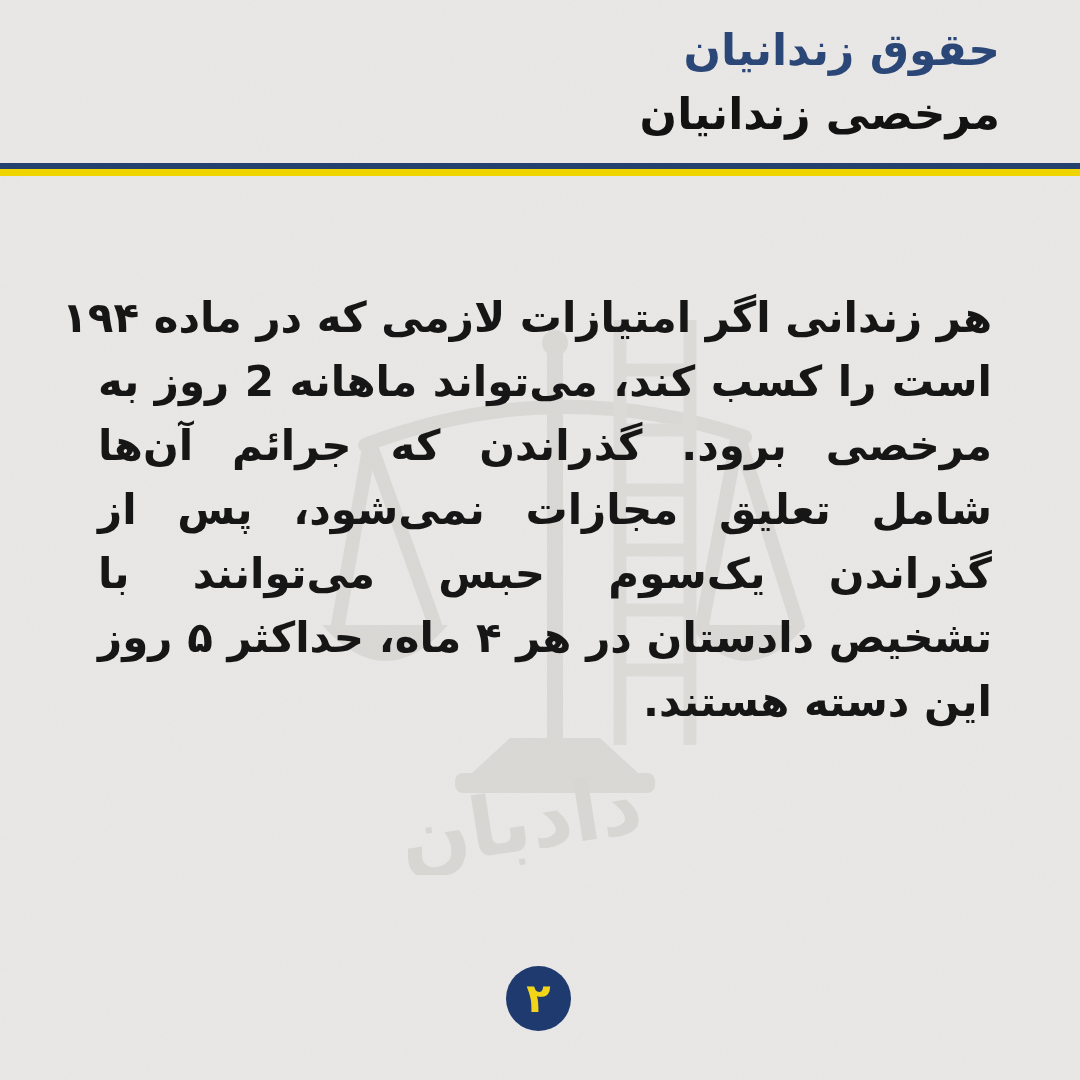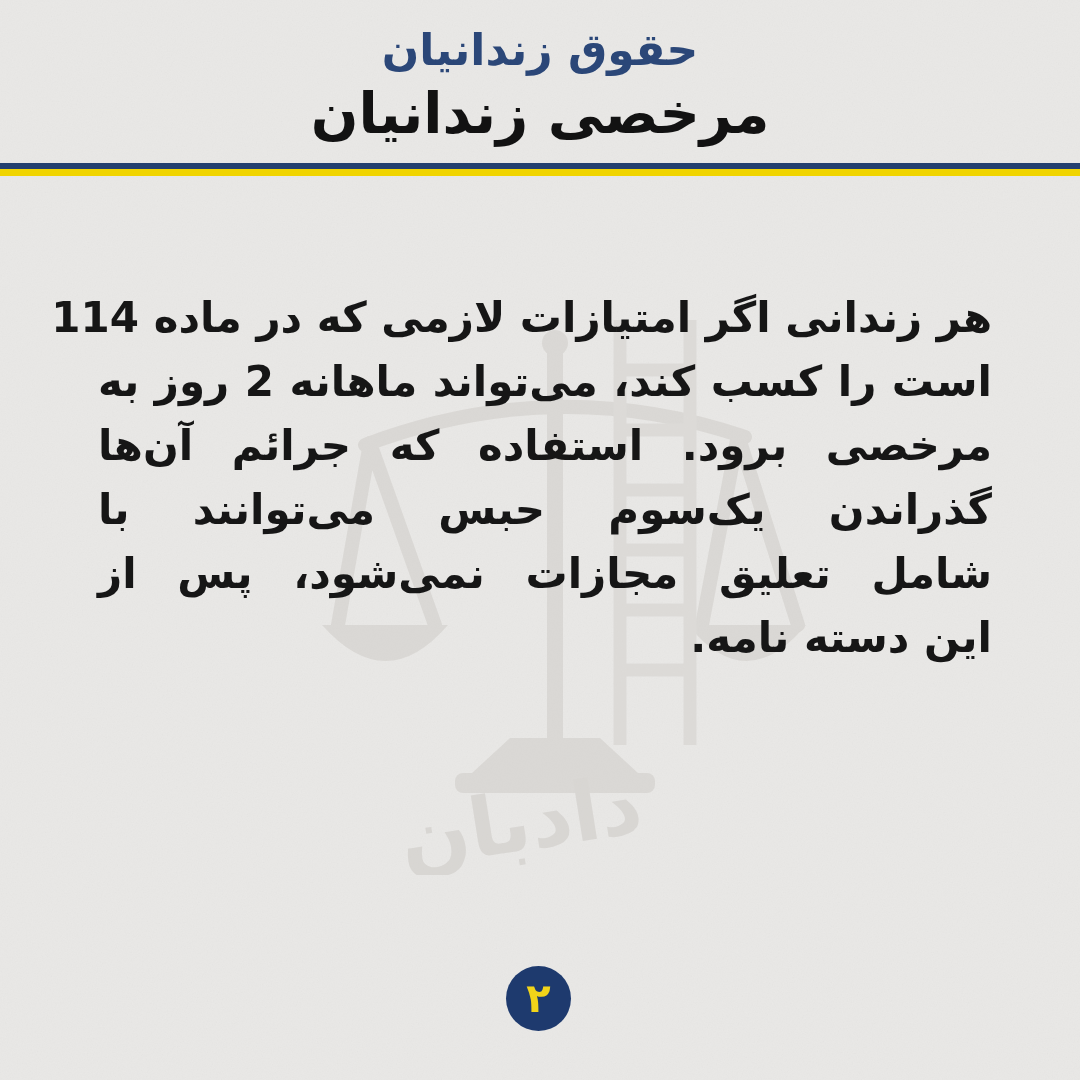--- a/index.html
+++ b/index.html
@@ -26,30 +26,30 @@
     width: 570px;
     height: 580px;
     opacity: 0.55;
     pointer-events: none;
   }
   .header {
     position: absolute;
     top: 18px;
     right: 80px;
     left: 80px;
-    text-align: center;
+    text-align: right;
   }
   .header .title {
     font-size: 44px;
     line-height: 64px;
     font-weight: bold;
     color: #2b4778;
   }
   .header .subtitle {
-    font-size: 56px;
+    font-size: 44px;
     line-height: 64px;
     font-weight: bold;
     color: #121212;
   }
   .divider {
     position: absolute;
     top: 163px;
     left: 0;
     width: 1080px;
   }
@@ -136,25 +136,26 @@
     <div class="title">حقوق زندانیان</div>
     <div class="subtitle">مرخصی زندانیان</div>
   </header>
 
   <div class="divider">
     <div class="navy"></div>
     <div class="yellow"></div>
   </div>
 
   <main class="body-text">
-    <div class="line">هر زندانی اگر امتیازات لازمی که در ماده 114</div>
+    <div class="line">هر زندانی اگر امتیازات لازمی که در ماده ۱۹۴</div>
     <div class="line">است را کسب کند، می‌تواند ماهانه 2 روز به</div>
-    <div class="line">مرخصی برود. استفاده که جرائم آن‌ها</div>
+    <div class="line">مرخصی برود. گذراندن که جرائم آن‌ها</div>
+    <div class="line">شامل تعلیق مجازات نمی‌شود، پس از</div>
     <div class="line">گذراندن یک‌سوم حبس می‌توانند با</div>
-    <div class="line">شامل تعلیق مجازات نمی‌شود، پس از</div>
-    <div class="line">این دسته نامه.</div>
+    <div class="line">تشخیص دادستان در هر ۴ ماه، حداکثر ۵ روز</div>
+    <div class="line">این دسته هستند.</div>
   </main>
 
   <div class="page-badge">
     <span>۲</span>
   </div>
 
 </div>
 
 </body></html>

